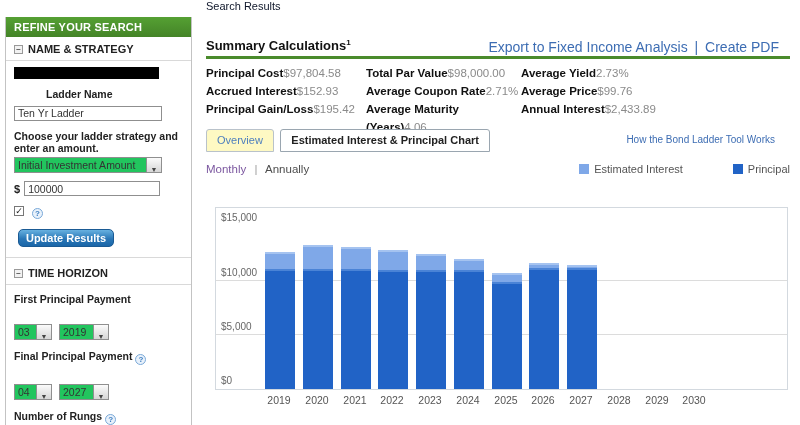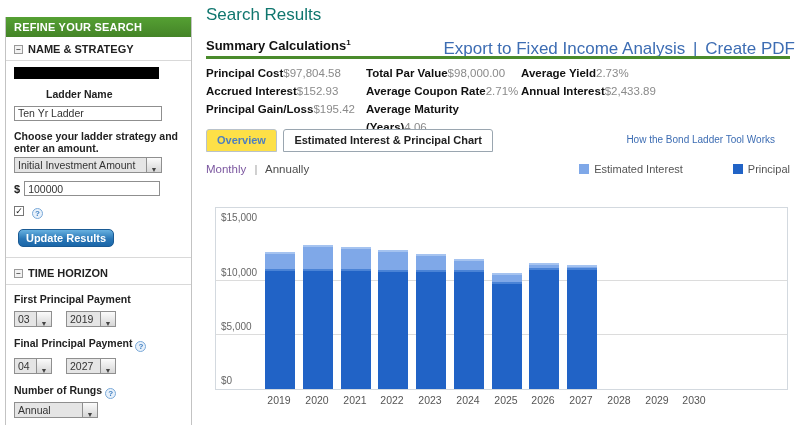--- a/index.html
+++ b/index.html
@@ -30,21 +30,21 @@
   }
   .collapse-icon::before { content:"\2212"; }
   .sb-body { padding:6px 8px 0 8px; }
   .sb-label { font-size:10.5px; font-weight:bold; color:#222; margin:6px 0 3px 0; }
   .redacted { width:145px; height:12px; background:#000; }
   .sb-input {
     width:148px; height:15px; border:1px solid #8f8f8f; background:#fff;
     font-family:"Liberation Sans",sans-serif; font-size:10.5px; color:#333; padding:0 3px;
   }
   .fake-select {
-    display:flex; width:148px; height:16px; border:1px solid #8f8f8f; background:#e5e5e5;
+    display:flex; width:148px; height:16px; border:1px solid #8f8f8f; background:#22c55e;
   }
   .fake-select .sel-text {
     flex:1; font-size:10.5px; color:#333; line-height:14px; padding:0 3px;
     white-space:nowrap; overflow:hidden;
   }
   .fake-select .sel-btn {
     flex:0 0 15px; border-left:1px solid #8f8f8f;
     background:linear-gradient(#fbfbfb,#d6d6d6); text-align:center;
   }
   .fake-select .sel-btn::before { content:"\25BC"; font-size:7px; color:#444; line-height:14px; }
@@ -64,45 +64,45 @@
   }
   .help-icon::before { content:"?"; }
   .update-btn {
     display:block; margin:10px 0 10px 4px; width:96px; height:18px;
     background:linear-gradient(#67b1e0,#2a77b7 55%,#1a66a8);
     border:1px solid #1a5a94; border-radius:5px;
     color:#fff; font-size:11px; font-weight:bold; font-family:"Liberation Sans",sans-serif;
     line-height:15px; text-align:center; cursor:pointer;
   }
   .section-gap { border-top:1px solid #d9d9d9; margin-top:2px; }
-  .dd-row { display:flex; gap:14px; margin-top:6px; }
+  .dd-row { display:flex; gap:7px; margin-top:19px; }
 
   
   #main { position:absolute; left:206px; top:0; width:589px; height:425px; }
-  .page-title { font-size:17px; color:#0f766e; margin-top:5px; }
+  .page-title { font-size:11px; color:#0f172a; }
   .summary-row { position:absolute; left:0; right:0; top:36px; }
   .summary-title { font-size:13px; font-weight:bold; color:#111; display:inline-block; }
   .summary-title sup { font-size:8px; }
-  .export-links { position:absolute; right:0; top:3px; font-size:17px; color:#3d6db3; }
+  .export-links { position:absolute; right:16px; top:3px; font-size:14px; color:#3d6db3; }
   .export-links .lnk { color:#3d6db3; text-decoration:none; cursor:pointer; }
   .export-links .sep { color:#3d6db3; margin:0 3px; }
   .green-rule { position:absolute; left:0; right:5px; top:56px; height:3px; background:#4a8b2c; }
   .stats { position:absolute; left:0; top:64px; display:flex; font-size:11.5px; line-height:18px; }
   .stats .col { display:flex; flex-direction:column; }
   .stats .col:nth-child(1){ width:160px; }
   .stats .col:nth-child(2){ width:155px; }
   .stat-label { font-weight:bold; color:#111; }
   .stat-value { color:#8a8a8a; font-weight:normal; }
 
   .tabs-row { position:absolute; left:0; top:129px; right:0; height:24px; }
   .tab {
     display:inline-block; font-size:11px; padding:4px 10px 5px 10px;
     border:1px solid #b9c2ca; border-radius:3px 3px 0 0; cursor:pointer; margin-right:2px;
   }
-  .tab.inactive { background:#fde047; color:#4e7fbe;font-weight:bold; }
+  .tab.inactive { background:#fef9c3; color:#4e7fbe; }
   .tab.active { background:#fff; color:#222; font-weight:bold; border-bottom-color:#fff; border-color:#9aa6b0; }
   .howit-link { position:absolute; right:20px; top:5px; font-size:10px; color:#3d6db3; cursor:pointer; }
 
   .freq-row { position:absolute; left:0; top:163px; right:0; height:14px; font-size:11.5px; }
   .freq-monthly { color:#7c58a0; cursor:pointer; }
   .freq-sep { color:#a0a0a0; margin:0 5px; }
   .freq-annually { color:#4d4d4d; }
   .legend { position:absolute; right:5px; top:0; display:flex; gap:14px; }
   .legend-item { display:flex; align-items:center; gap:5px; font-size:11px; color:#555;padding-left:36px; }
   .legend-swatch { width:10px; height:10px; }
@@ -218,20 +218,21 @@
           <div><span class="stat-label">Accrued Interest</span><span class="stat-value">$152.93</span></div>
           <div><span class="stat-label">Principal Gain/Loss</span><span class="stat-value">$195.42</span></div>
         </div>
         <div class="col">
           <div><span class="stat-label">Total Par Value</span><span class="stat-value">$98,000.00</span></div>
           <div><span class="stat-label">Average Coupon Rate</span><span class="stat-value">2.71%</span></div>
           <div><span class="stat-label">Average Maturity (Years)</span><span class="stat-value">4.06</span></div>
         </div>
         <div class="col">
           <div><span class="stat-label">Average Yield</span><span class="stat-value">2.73%</span></div>
+          <div><span class="stat-label">Average Price</span><span class="stat-value">$99.76</span></div>
           <div><span class="stat-label">Annual Interest</span><span class="stat-value">$2,433.89</span></div>
         </div>
       </div>
 
     <div class="tabs-row">
       <span class="tab inactive">Overview</span>
       <span class="tab active">Estimated Interest &amp; Principal Chart</span>
       <span class="howit-link">How the Bond Ladder Tool Works</span>
     </div>
 

